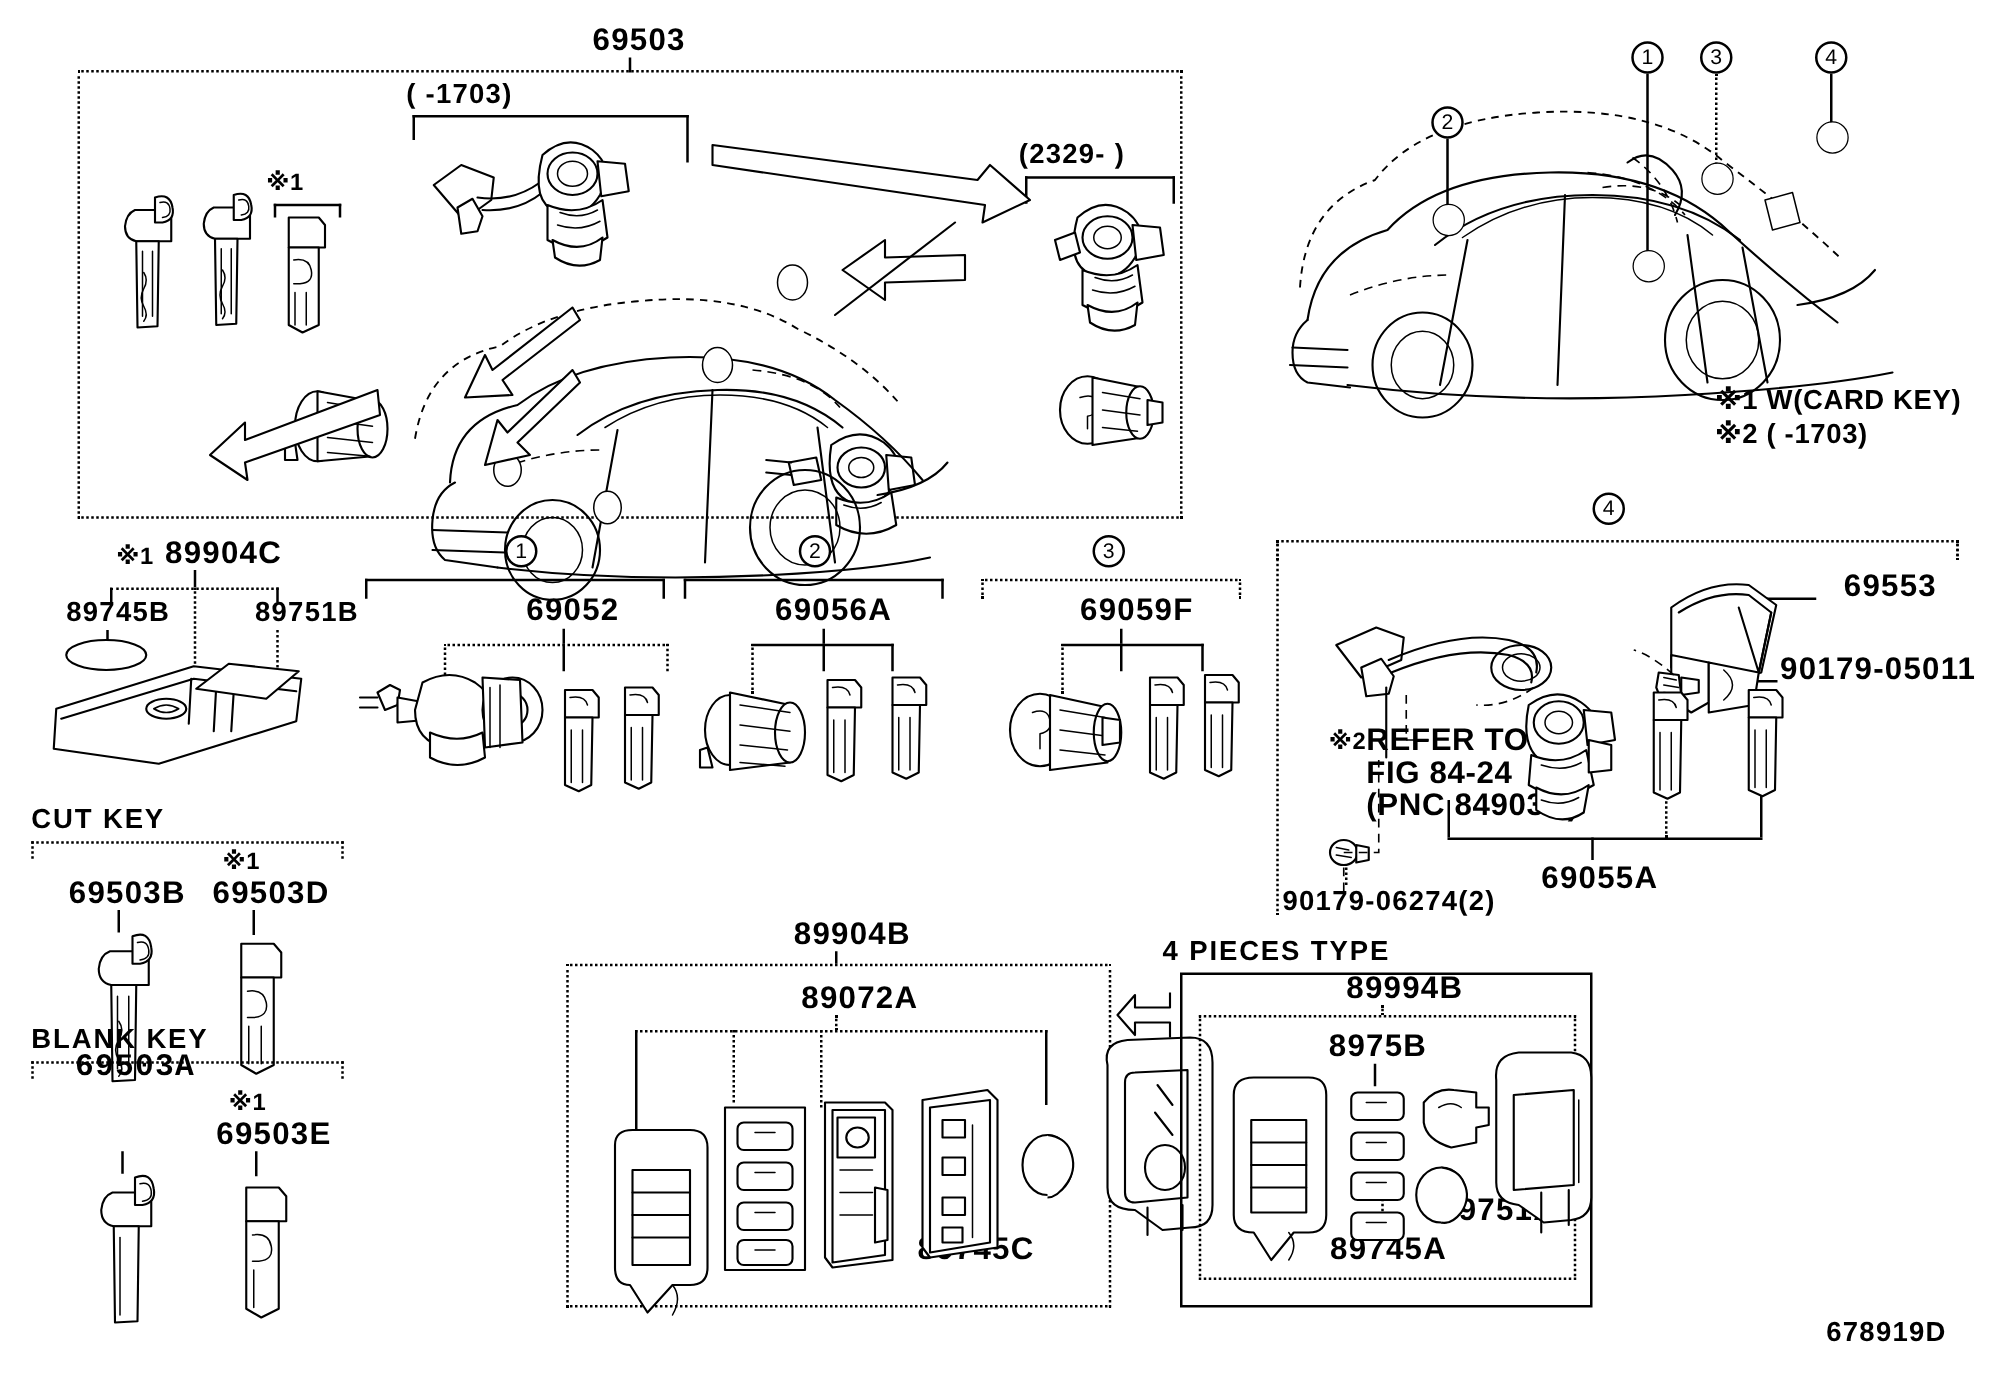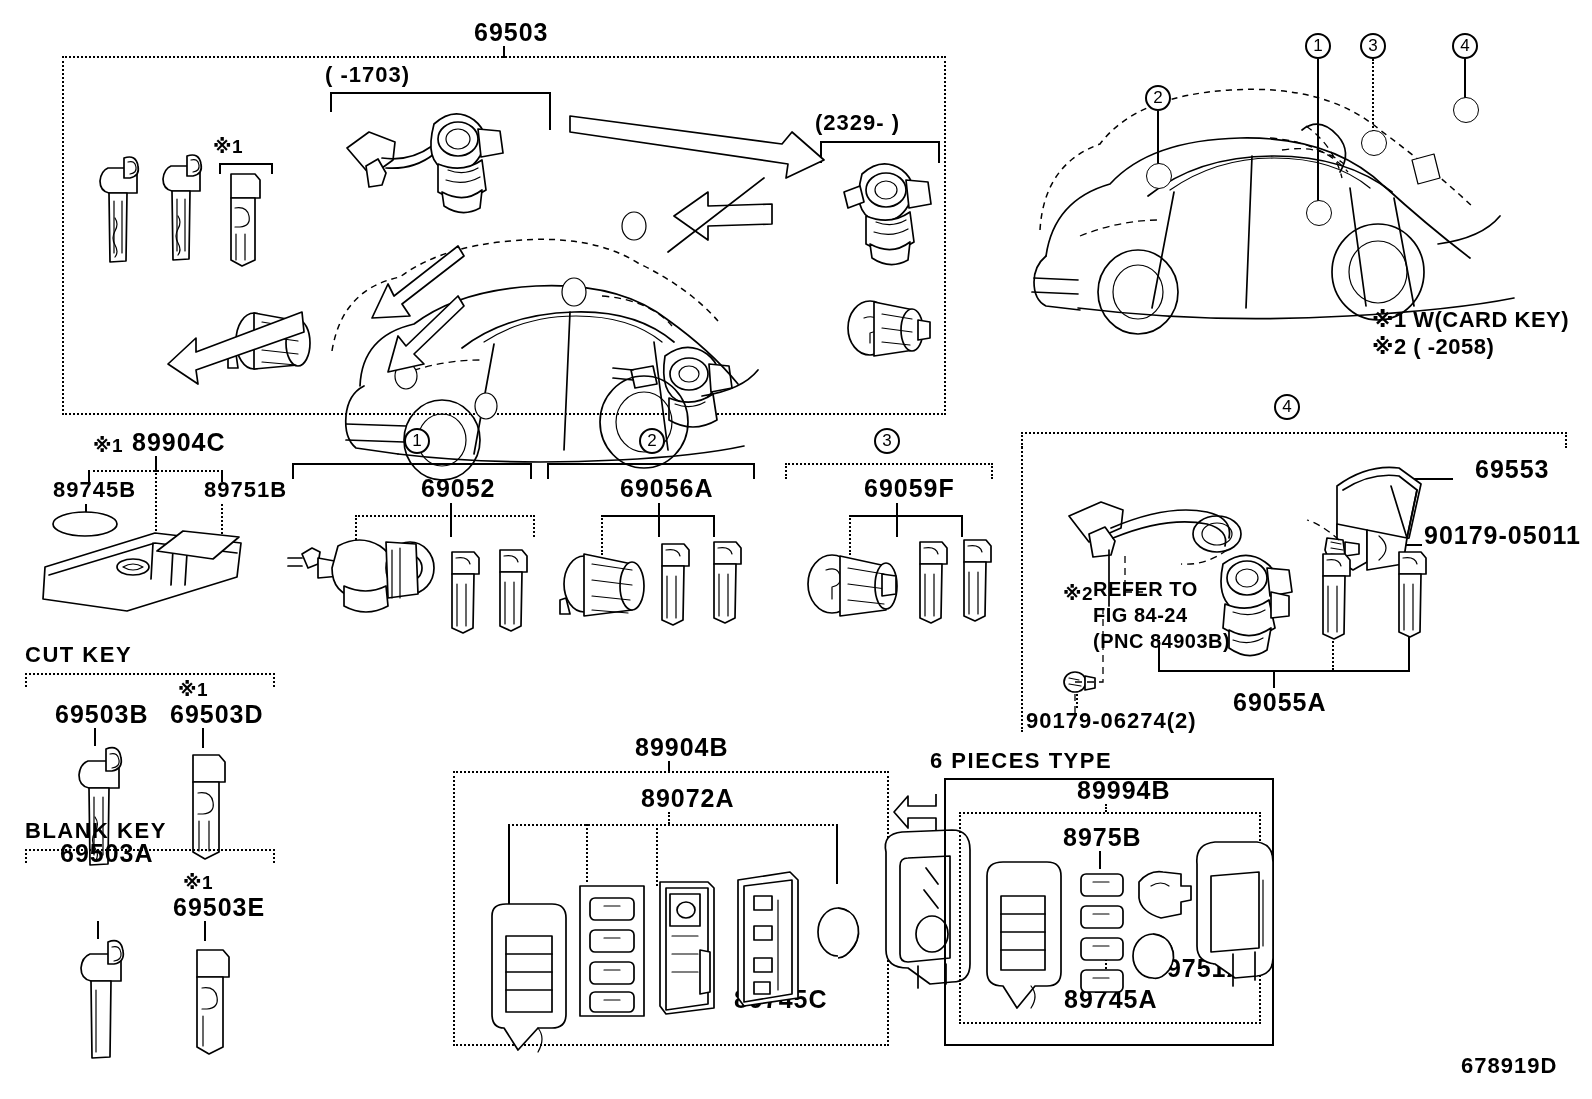--- a/index.html
+++ b/index.html
@@ -1,21 +1,21 @@
 <!DOCTYPE html>
 <html><head>
 <meta charset="utf-8">
 <style>
   html,body{margin:0;padding:0;background:#fff;}
   body{width:1592px;height:1099px;position:relative;overflow:hidden;
        font-family:"Liberation Sans","DejaVu Sans",sans-serif;color:#000;}
   .lbl{position:absolute;white-space:nowrap;font-weight:bold;letter-spacing:.5px;}
   .pn{font-size:25px;font-weight:bold;letter-spacing:1px;}
   .pn-sm{font-size:22px;font-weight:bold;letter-spacing:1px;}
-  .pn-xs{font-size:20px;font-weight:bold;letter-spacing:.5px;}
+  .pn-xs{font-size:25px;font-weight:bold;letter-spacing:.5px;}
   .note{font-size:22px;letter-spacing:.5px;}
   .hdr{font-size:22px;letter-spacing:1.5px;}
   .mark{font-size:19px;font-weight:normal;}
   .solidbox{position:absolute;border:2px solid #000;box-sizing:border-box;}
   .dotbox{position:absolute;border:2px dotted #000;box-sizing:border-box;}
   .circ{position:absolute;width:26px;height:26px;border:2px solid #000;border-radius:50%;
         display:flex;align-items:center;justify-content:center;font-size:17px;
         background:#fff;box-sizing:border-box;}
   .vline{position:absolute;width:2px;background:#000;}
   .hline{position:absolute;height:2px;background:#000;}
@@ -193,21 +193,21 @@
 
 <div class="circ" style="left:1360px;top:33px;">3</div>
 <div class="vdot" style="left:1372px;top:59px;height:92px;"></div>
 <div class="circ" style="left:1361px;top:130px;border-width:1.5px;"></div>
 
 <div class="circ" style="left:1452px;top:33px;">4</div>
 <div class="vline" style="left:1464px;top:59px;height:52px;"></div>
 <div class="circ" style="left:1453px;top:97px;border-width:1.5px;"></div>
 
 <div class="lbl note" style="left:1372px;top:307px;">※1 W(CARD KEY)</div>
-<div class="lbl note" style="left:1372px;top:334px;">※2 (     -2058)</div>
+<div class="lbl note" style="left:1372px;top:334px;">※2 (     -1703)</div>
 
 <div class="lbl mark" style="left:93px;top:434px;font-weight:bold;">※1</div>
 <div class="lbl pn" style="left:132px;top:428px;">89904C</div>
 <div class="vline" style="left:155px;top:456px;height:14px;"></div>
 <div class="hdot" style="left:88px;top:470px;width:135px;"></div>
 <div class="vline" style="left:88px;top:470px;height:12px;"></div>
 <div class="vline" style="left:221px;top:470px;height:12px;"></div>
 <div class="vdot" style="left:155px;top:470px;height:88px;"></div>
 
 <div class="lbl pn-sm" style="left:53px;top:477px;">89745B</div>
@@ -436,21 +436,21 @@
     <path class="stroke-t" d="M10,44 q13,-2 15,9 q2,11 -10,12 l-5,0"></path>
     <path class="stroke-t" d="M11,72 l0,30 M21,72 l0,30"></path>
   </g>
 </svg>
 
 <div class="lbl hdr" style="left:25px;top:818px;">BLANK KEY</div>
 <div class="hdot" style="left:25px;top:849px;width:250px;"></div>
 <div class="vdot" style="left:25px;top:849px;height:14px;"></div>
 <div class="vdot" style="left:273px;top:849px;height:14px;"></div>
 
-<div class="lbl pn" style="left:60px;top:839px;">69503A</div>
+<div class="lbl pn" style="left:60px;top:839px;font-family:Liberation Mono, monospace;">69503A</div>
 <div class="vline" style="left:97px;top:921px;height:18px;"></div>
 <div class="lbl mark" style="left:183px;top:871px;font-weight:bold;">※1</div>
 <div class="lbl pn" style="left:173px;top:893px;">69503E</div>
 <div class="vline" style="left:204px;top:921px;height:20px;"></div>
 
 <svg width="240" height="140" style="left:52px;top:938px;">
   <g transform="translate(26,0)">
     <path class="fillw" d="M12,16 q-8,3 -9,14 q0,11 10,13 l30,0 l0,-27 z"></path>
     <path class="fillw" d="M30,4 q13,-5 15,9 q2,11 -9,13 l-6,0 z"></path>
     <path class="stroke-t" d="M34,9 q8,-2 9,6 q1,7 -7,8"></path>
@@ -530,21 +530,21 @@
     <path class="stroke" d="M56,38 l12,16 M54,60 l14,18"></path>
     <ellipse class="stroke" cx="62" cy="104" rx="16" ry="18"></ellipse>
     <path class="stroke" d="M48,136 l0,22 M76,134 l0,20"></path>
   </g>
 </svg>
 
 <svg width="50" height="40" style="left:892px;top:790px;">
   <path class="fillw" d="M44,4 l0,12 l-28,0 l0,-10 l-14,16 l14,16 l0,-10 l28,0 l0,12"></path>
 </svg>
 
-<div class="lbl hdr" style="left:930px;top:748px;">6 PIECES TYPE</div>
+<div class="lbl hdr" style="left:930px;top:748px;">4 PIECES TYPE</div>
 <div class="solidbox" style="left:944px;top:778px;width:330px;height:268px;"></div>
 <div class="lbl pn" style="left:1077px;top:776px;">89994B</div>
 <div class="vdot" style="left:1105px;top:804px;height:8px;"></div>
 <div class="dotbox" style="left:959px;top:812px;width:302px;height:212px;"></div>
 
 <div class="lbl pn" style="left:1063px;top:823px;">8975B</div>
 <div class="vline" style="left:1099px;top:851px;height:18px;"></div>
 <div class="lbl pn" style="left:1152px;top:954px;">89751A</div>
 <div class="vline" style="left:1205px;top:926px;height:28px;"></div>
 <div class="lbl pn" style="left:1064px;top:985px;">89745A</div>

